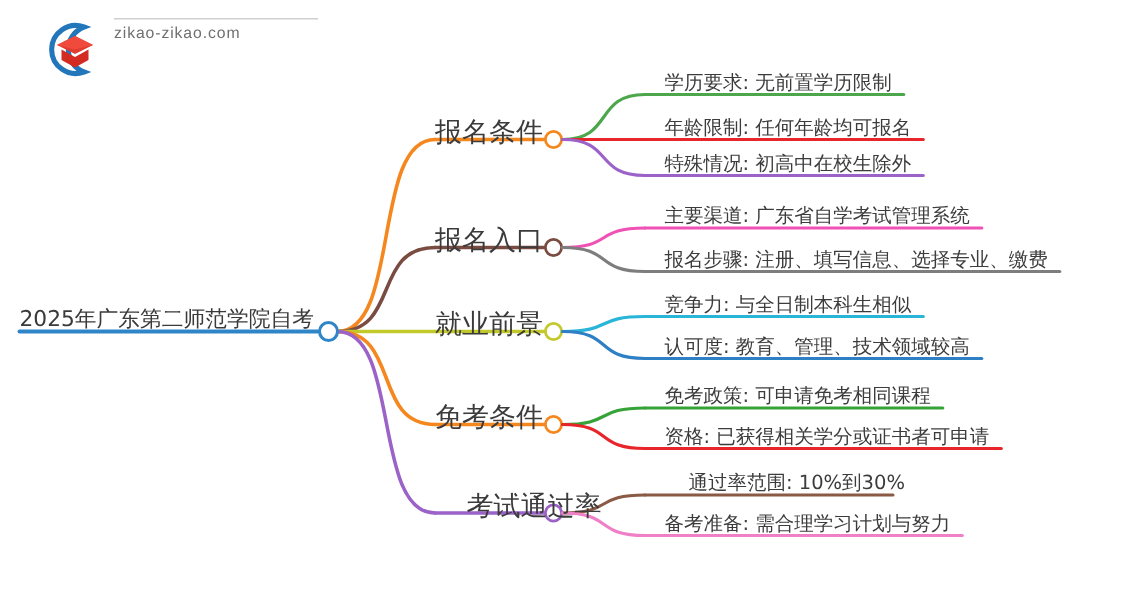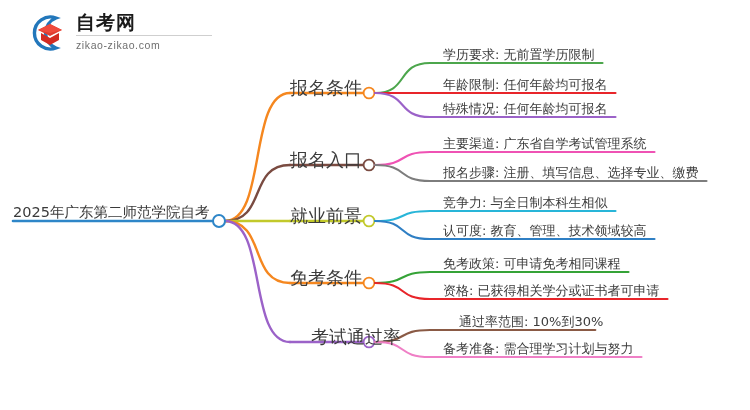--- a/index.html
+++ b/index.html
@@ -96,21 +96,20 @@
 <div id="logo">
   <div id="logo-mark">
     <svg viewBox="0 0 42 40" width="42" height="40" aria-hidden="true">
       <path d="M28 5 A16 16 0 1 0 28 35 A16 16 0 0 1 28 5 Z" fill="none" stroke="#2277bb" stroke-width="3.4"></path>
       <path d="M10 17 L22 11 L34 17 L22 23 Z" fill="#e03b2f"></path>
       <path d="M13 20 L13 27 L22 32 L31 27 L31 20 L22 25 Z" fill="#d32b22"></path>
       <path d="M10 17 L22 11 L34 17 L22 20 Z" fill="#ef4a3c"></path>
     </svg>
   </div>
   <div id="logo-text-wrap">
-    <div id="logo-title">自考网</div>
     <div id="logo-rule"></div>
     <div id="logo-sub">zikao-zikao.com</div>
   </div>
 </div>
 
 <svg id="map-svg" viewBox="0 0 750 410">
     <line x1="13" y1="221" x2="213" y2="221" stroke="#2e86c8" stroke-width="2.6" stroke-linecap="round"></line>
     <path d="M 225 221 C 267 221, 248 93, 290 93" fill="none" stroke="#f5871f" stroke-width="2.4" stroke-linecap="round"></path>
     <line x1="290" y1="93" x2="364" y2="93" stroke="#f5871f" stroke-width="2.4" stroke-linecap="round"></line>
     <circle cx="369" cy="93" r="5.4" fill="#ffffff" stroke="#f5871f" stroke-width="1.8"></circle>
@@ -149,21 +148,21 @@
     <path d="M 375 342 C 409 342, 396 357, 430 357" fill="none" stroke="#ef7fc6" stroke-width="2.1" stroke-linecap="round"></path>
     <line x1="430" y1="357" x2="641.515625" y2="357" stroke="#ef7fc6" stroke-width="2.1" stroke-linecap="round"></line>
     <circle cx="219" cy="221" r="6" fill="#ffffff" stroke="#2e86c8" stroke-width="2"></circle>
   </svg>
 
 <div id="labels-layer">
   <div class="node-label" id="root-label">2025年广东第二师范学院自考</div>
 <div class="node-label branch-label" style="top: 76px; left: 0px; width: 362px; text-align: right;">报名条件</div>
     <div class="node-label leaf-label" style="left: 443px; top: 46px;">学历要求: 无前置学历限制</div>
     <div class="node-label leaf-label" style="left: 443px; top: 76px;">年龄限制: 任何年龄均可报名</div>
-    <div class="node-label leaf-label" style="left: 443px; top: 100px;">特殊情况: 任何年龄均可报名</div>
+    <div class="node-label leaf-label" style="left: 443px; top: 100px;">特殊情况: 初高中在校生除外</div>
     <div class="node-label branch-label" style="top: 148px; left: 0px; width: 362px; text-align: right;">报名入口</div>
     <div class="node-label leaf-label" style="left: 443px; top: 135px;">主要渠道: 广东省自学考试管理系统</div>
     <div class="node-label leaf-label" style="left: 443px; top: 164px;">报名步骤: 注册、填写信息、选择专业、缴费</div>
     <div class="node-label branch-label" style="top: 204px; left: 0px; width: 362px; text-align: right;">就业前景</div>
     <div class="node-label leaf-label" style="left: 443px; top: 194px;">竞争力: 与全日制本科生相似</div>
     <div class="node-label leaf-label" style="left: 443px; top: 222px;">认可度: 教育、管理、技术领域较高</div>
     <div class="node-label branch-label" style="top: 266px; left: 0px; width: 362px; text-align: right;">免考条件</div>
     <div class="node-label leaf-label" style="left: 443px; top: 255px;">免考政策: 可申请免考相同课程</div>
     <div class="node-label leaf-label" style="left: 443px; top: 282px;">资格: 已获得相关学分或证书者可申请</div>
     <div class="node-label branch-label" style="top: 325px; left: 0px; width: 362px; text-align: right; padding-left: 39px;">考试通过率</div>

